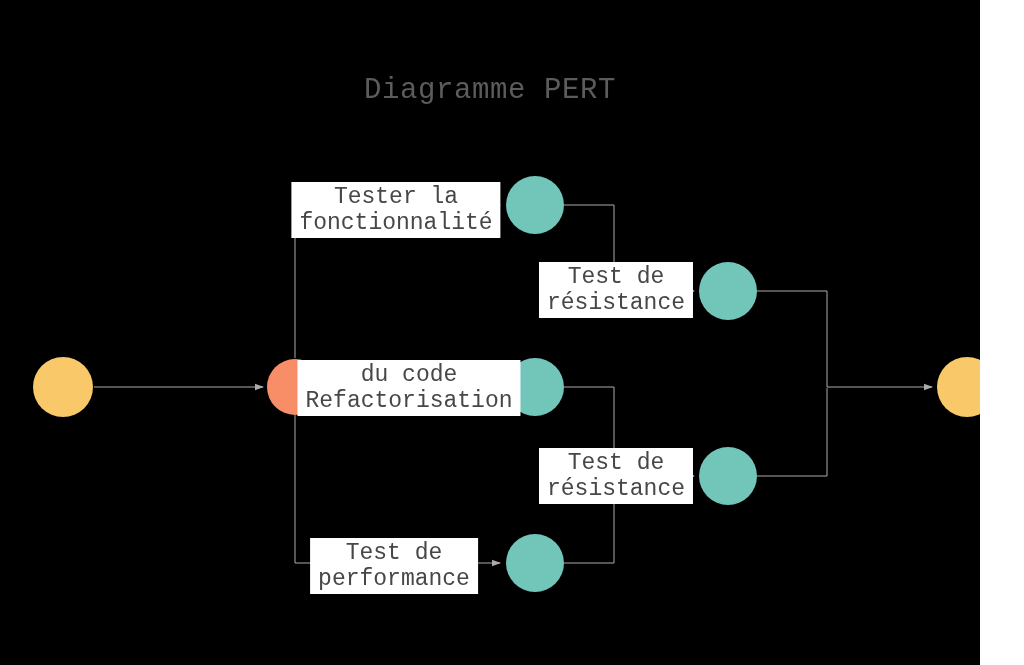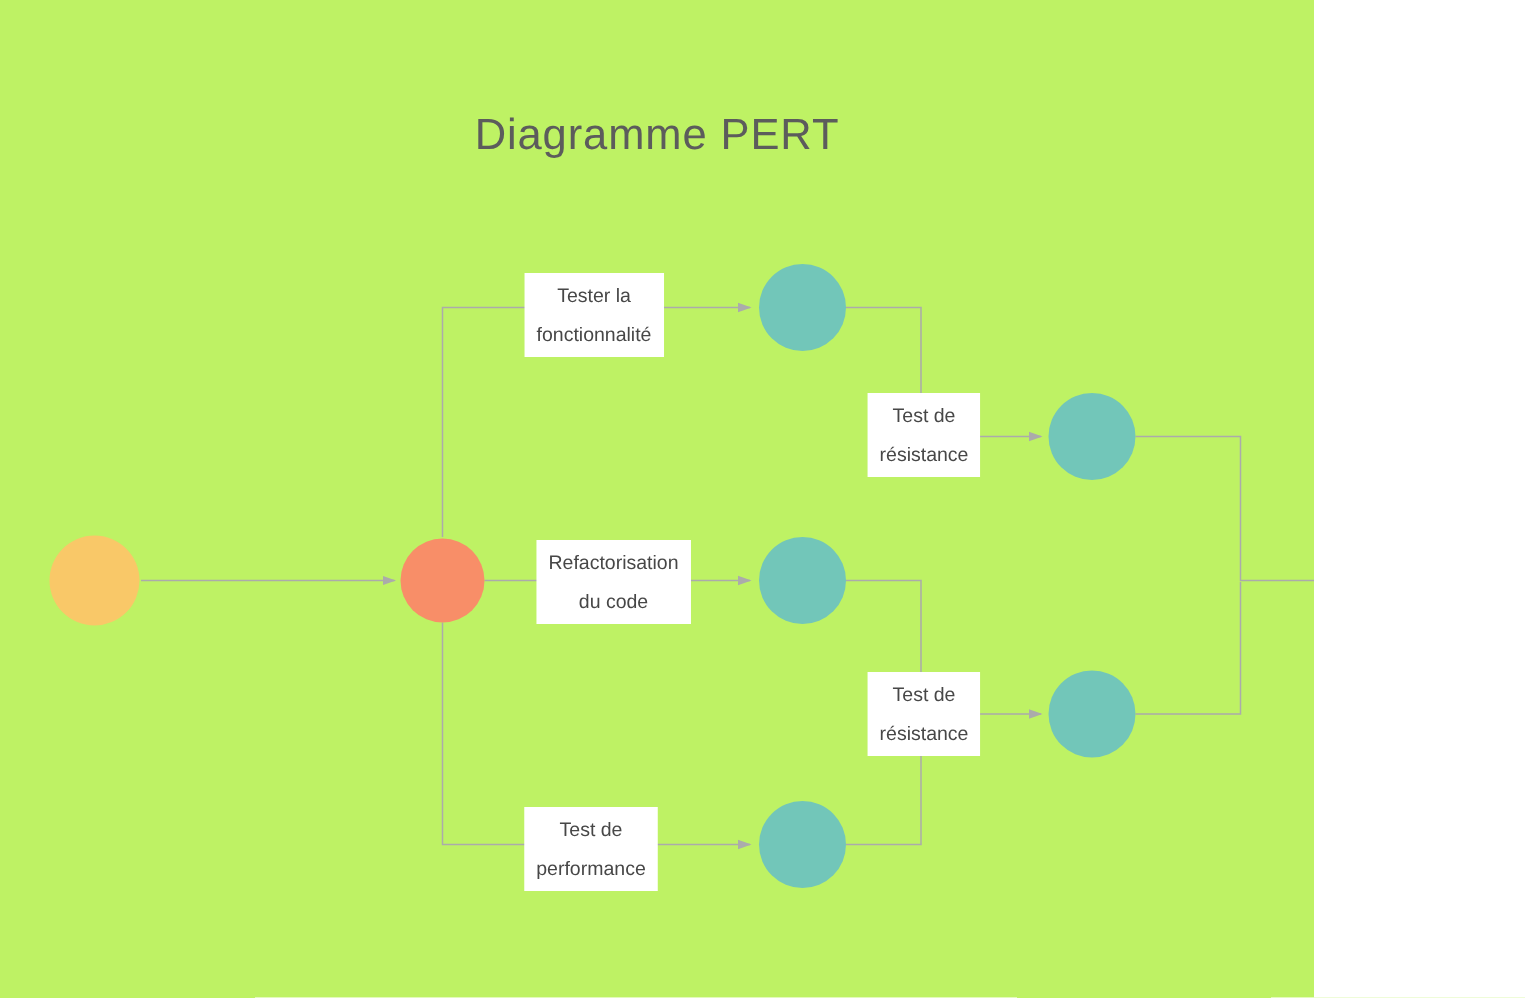--- a/index.html
+++ b/index.html
@@ -1,42 +1,42 @@
 <!DOCTYPE html>
 <html><head>
 <meta charset="utf-8">
 <style>
   html, body { margin: 0; padding: 0; background: #ffffff; }
   .stage {
     position: relative;
-    width: 876px;
+    width: 980px;
     height: 665px;
-    background: #bef264;
-    font-family: Liberation Sans, sans-serif;
+    background: #000000;
+    font-family: Liberation Mono, monospace;
     overflow: hidden;
   }
   .diagram-title {
     position: absolute;
     top: 74px;
     left: 0;
     width: 100%;
     text-align: center;
     font-size: 29px;
     font-weight: 300;
     letter-spacing: 0.6px;
     color: #5c5c5c;
   }
   svg.links { position: absolute; left: 0; top: 0; }
   .edge { fill: none; stroke-width: 1; }
   .edge-label {
     position: absolute;
     transform: translate(-50%, -50%);
     background: #ffffff;
     text-align: center;
-    font-size: 13px;
+    font-size: 23px;
     line-height: 26px;
     color: #474747;
     padding: 2px 8px;
   }
   .edge-label span { display: block; white-space: nowrap; }
 </style>
 </head>
 <body>
 
 <div class="stage">
@@ -70,22 +70,22 @@
     <circle cx="967" cy="387" r="30" fill="#F9C868"></circle>
   </svg>
 
 
   <div class="edge-label" style="left:396px; top:210px;">
     <span>Tester la</span>
     <span>fonctionnalité</span>
   </div>
 
   <div class="edge-label" style="left:409px; top:388px;">
+    <span>du code</span>
     <span>Refactorisation</span>
-    <span>du code</span>
   </div>
 
   <div class="edge-label" style="left:394px; top:566px;">
     <span>Test de</span>
     <span>performance</span>
   </div>
 
   <div class="edge-label" style="left:616px; top:290px;">
     <span>Test de</span>
     <span>résistance</span>

